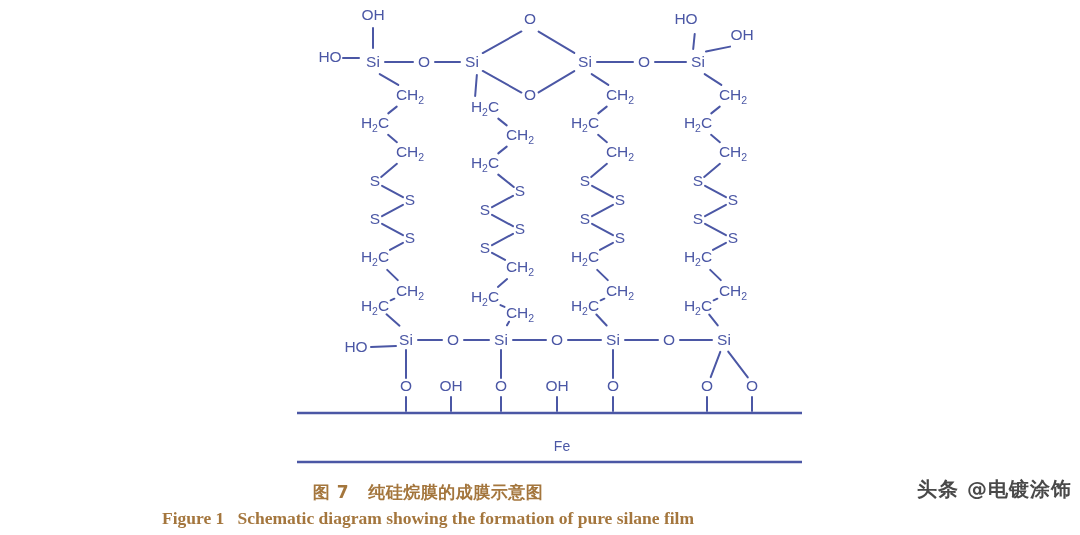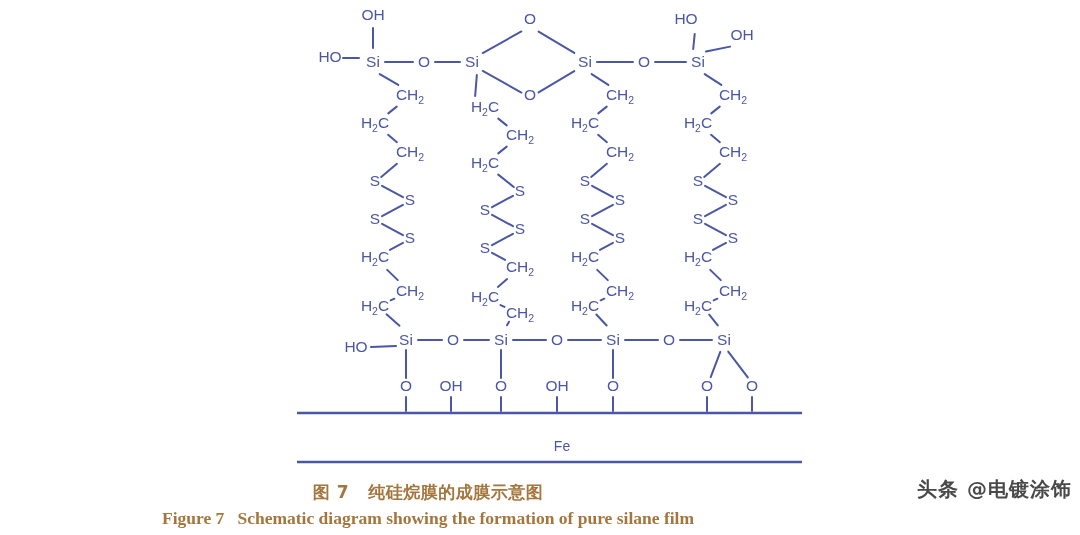--- a/index.html
+++ b/index.html
@@ -189,17 +189,17 @@
         <text x="698" y="311" class="atom" text-anchor="middle">H<tspan class="atom-sub" dy="3.5">2</tspan><tspan dy="-3.5">C</tspan></text>
       </g>
 
     <line class="substrate-line" x1="297" y1="413" x2="802" y2="413"></line>
     <line class="substrate-line" x1="297" y1="462" x2="802" y2="462"></line>
     <text class="fe-label" id="fe-text" x="562" y="451" text-anchor="middle">Fe</text>
   </svg>
 
   <div id="caption">
     <div class="cap-cn">图 7   纯硅烷膜的成膜示意图</div>
-    <div class="cap-en">Figure 7   Schematic diagram showing the formation of pure silane film</div>
+    <div class="cap-en">Figure 1   Schematic diagram showing the formation of pure silane film</div>
   </div>
 
   <div id="watermark">头条 @电镀涂饰</div>
 </div>
 
 </body></html>

